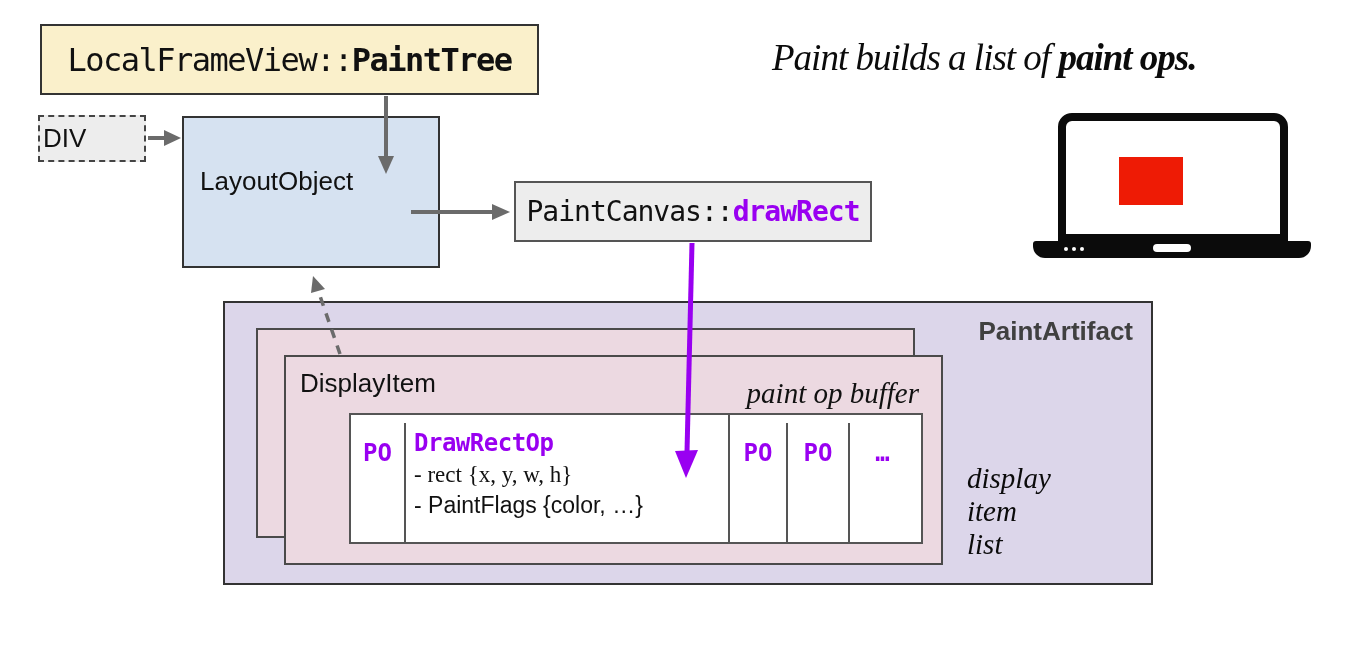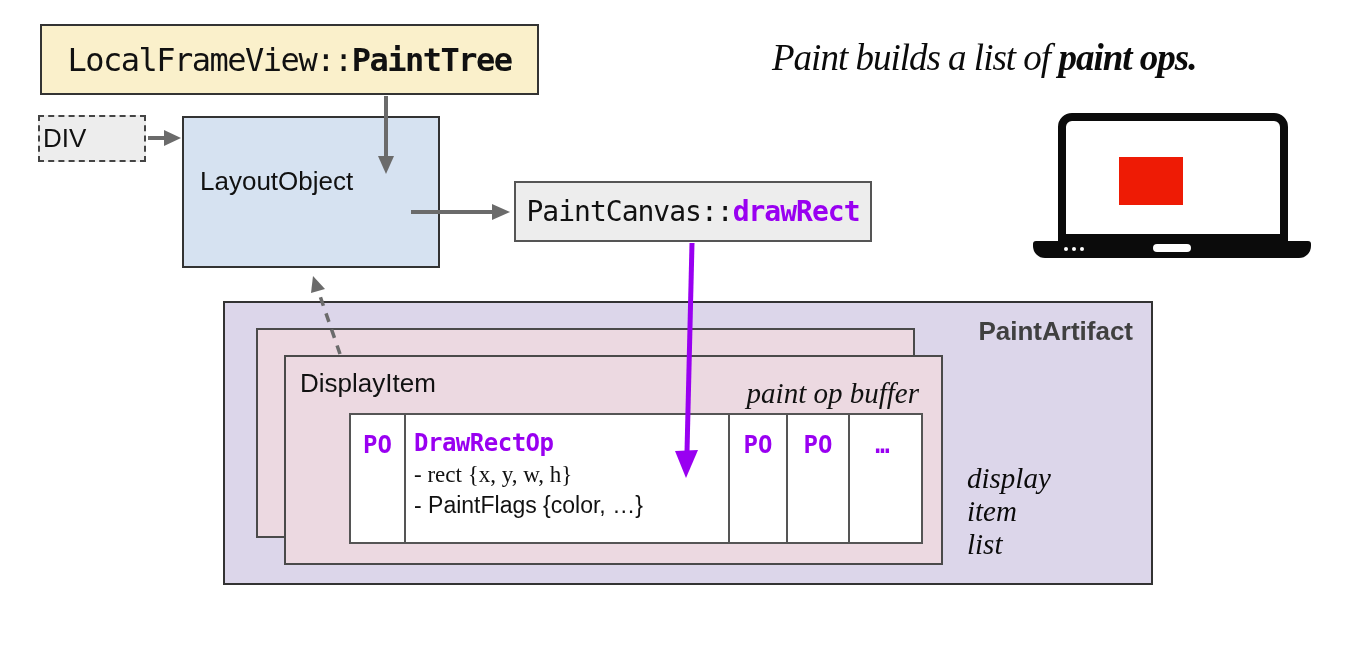--- a/index.html
+++ b/index.html
@@ -79,21 +79,21 @@
   .display-item-label{position:absolute;left:14px;top:11px;font-size:26px;color:#111;}
   .buffer-label{position:absolute;right:22px;top:12px;font-size:29px;color:#111;}
 
   .op-table{
     position:absolute;left:349px;top:413px;width:570px;height:127px;
     display:flex;background:#ffffff;border:2px solid #555;
   }
   .cell{box-sizing:border-box;border-right:2px solid #555;background:#ffffff;}
   .cell:last-child{border-right:none;}
   .cell-po{display:flex;justify-content:center;padding-top:16px;
-    font-size:24px;font-weight:bold;color:var(--purple);}
+    font-size:24px;font-weight:bold;color:var(--purple);margin-top:8px;}
   .c1{width:55px;}
   .c2{width:324px;padding:13px 0 0 8px;}
   .c3{width:58px;}
   .c4{width:62px;}
   .c5{width:65px;}
   .op-title{font-size:24px;font-weight:bold;letter-spacing:-0.5px;color:var(--purple);line-height:31px;}
   .op-line{font-size:23px;color:#111;line-height:31px;}
 
   .note-lines{position:absolute;left:967px;top:454px;font-size:29px;line-height:33px;color:#0b0b0b;}
 

